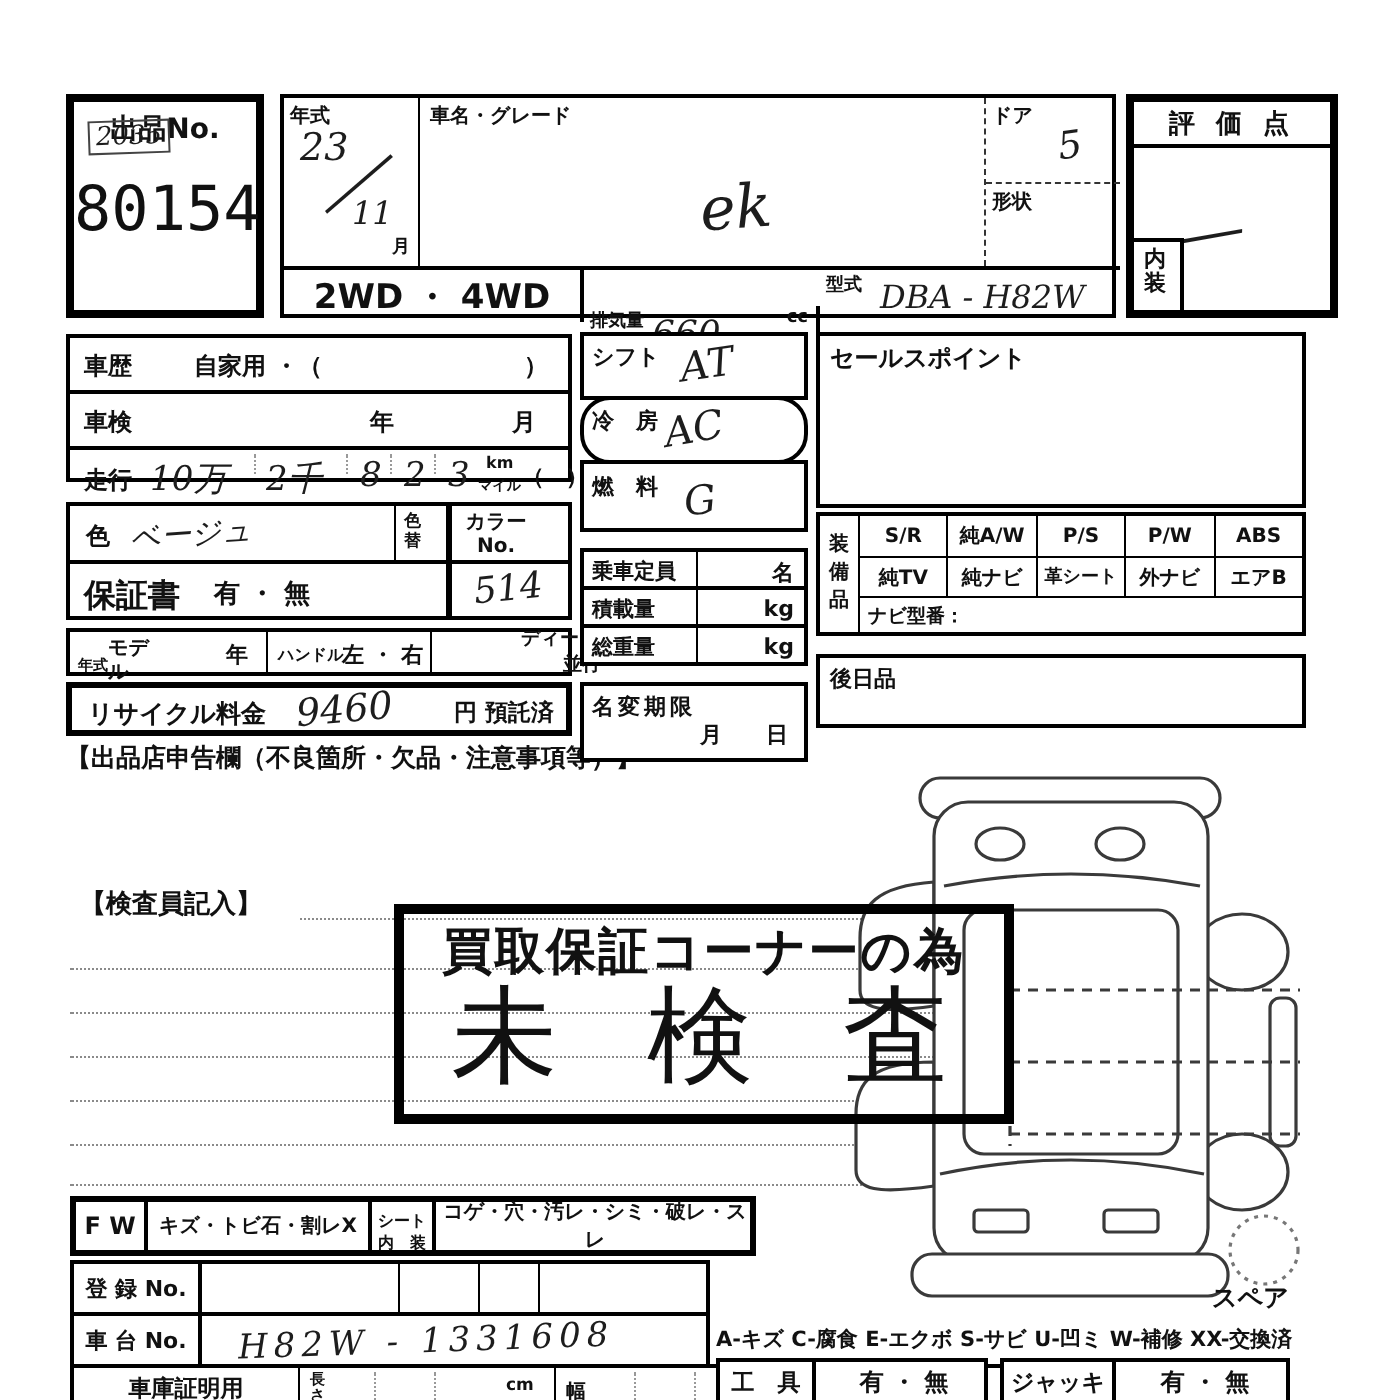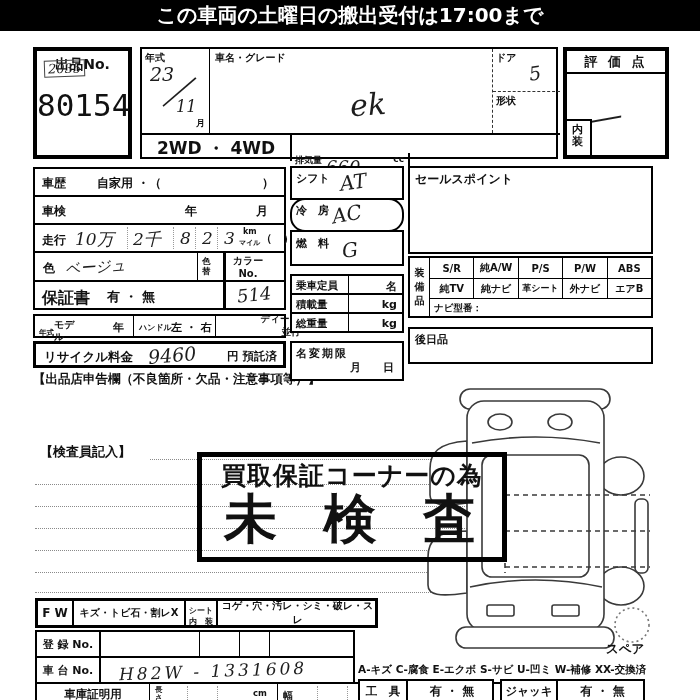--- a/index.html
+++ b/index.html
@@ -16,21 +16,20 @@
   .dot{border-top:1.5px dotted #8a8a8a;height:0;}
   .vline{position:absolute;top:0;bottom:0;border-left:1.5px solid #000;}
   .vdot{position:absolute;top:2px;bottom:2px;border-left:1px dotted #999;}
   svg{display:block;}
 </style>
 </head>
 <body>
 
 <div id="sheet">
 
-  <div class="abs ctr" style="left:0;top:0;width:700px;height:31px;background:#000;color:#fff;font-size:20px;font-weight:bold;">この車両の土曜日の搬出受付は17:00まで</div>
 
   <div class="abs bd4" style="left:33px;top:47px;width:99px;height:112px;">
     <div class="abs lab" style="left:0;top:5px;width:100%;text-align:center;font-size:14px;">出品No.</div>
     <div class="abs hw" style="left:7px;top:9px;padding:0 3px;border:1.5px solid #444;font-size:13px;transform:rotate(-2deg);background:transparent;">2035</div>
     <div class="abs" style="left:0;top:36px;width:100%;text-align:center;font-size:31px;font-family:'DejaVu Sans Mono','Liberation Mono',monospace;">80154</div>
   </div>
 
   <div class="abs bd" style="left:140px;top:47px;width:418px;height:112px;">
 
     <div class="abs" style="left:0;top:0;width:68px;height:84px;border-right:1.5px solid #000;">
@@ -51,20 +50,24 @@
       <span class="abs lab" style="left:3px;top:45px;font-size:10px;">形状</span>
     </div>
 
     <div class="abs" style="left:0;top:84px;width:418px;height:28px;border-top:2px solid #000;">
       <div class="abs ctr lab" style="left:0;top:0;width:150px;height:26px;border-right:2px solid #000;font-size:17px;">2WD ・ 4WD</div>
       <div class="abs" style="left:150px;top:0;width:118px;height:26px;border-right:2px solid #000;margin-top:18px;">
         <span class="abs lab" style="left:3px;top:1px;font-size:9px;">排気量</span>
         <span class="abs lab" style="right:4px;top:1px;font-size:9px;">cc</span>
         <span class="abs hw" style="left:34px;top:4px;font-size:18px;">660</span>
       </div>
+      <div class="abs" style="left:268px;top:0;width:150px;height:26px;">
+        <span class="abs lab" style="left:3px;top:1px;font-size:9px;">型式</span>
+        <span class="abs hw" style="left:30px;top:4px;font-size:16px;">DBA - H82W</span>
+      </div>
     </div>
   </div>
 
   <div class="abs bd4" style="left:563px;top:47px;width:106px;height:112px;">
     <div class="abs ctr lab" style="left:0;top:0;width:100%;height:23px;border-bottom:2px solid #000;font-size:13px;letter-spacing:3px;">評 価 点</div>
     <div class="abs hw" style="left:24px;top:48px;font-size:30px;transform:rotate(-10deg);">―</div>
     <div class="abs" style="left:0;bottom:0;width:25px;height:36px;border-top:2px solid #000;border-right:2px solid #000;">
       <span class="stack lab" style="width:13px;font-size:11px;margin:3px 0 0 5px;">内装</span>
     </div>
   </div>
@@ -72,21 +75,21 @@
   <div class="abs bd" style="left:33px;top:167px;width:253px;height:30px;">
     <span class="abs lab" style="left:7px;top:6px;font-size:12px;">車歴</span>
     <span class="abs lab" style="left:62px;top:6px;font-size:12px;">自家用 ・（</span>
     <span class="abs lab" style="right:10px;top:6px;font-size:12px;">）</span>
   </div>
   <div class="abs bd" style="left:33px;top:195px;width:253px;height:30px;">
     <span class="abs lab" style="left:7px;top:6px;font-size:12px;">車検</span>
     <span class="abs lab" style="left:150px;top:6px;font-size:12px;">年</span>
     <span class="abs lab" style="right:16px;top:6px;font-size:12px;">月</span>
   </div>
-  <div class="abs bd" style="left:33px;top:223px;width:253px;height:30px;">
+  <div class="abs bd" style="left:33px;top:223px;width:253px;height:18px;">
     <span class="abs lab" style="left:7px;top:7px;font-size:12px;">走行</span>
     <span class="abs hw" style="left:40px;top:3px;font-size:17px;">10万</span>
     <div class="vdot" style="left:92px;"></div>
     <span class="abs hw" style="left:98px;top:3px;font-size:17px;">2千</span>
     <div class="vdot" style="left:138px;"></div>
     <span class="abs hw" style="left:145px;top:3px;font-size:17px;">8</span>
     <div class="vdot" style="left:160px;"></div>
     <span class="abs hw" style="left:167px;top:3px;font-size:17px;">2</span>
     <div class="vdot" style="left:182px;"></div>
     <span class="abs hw" style="left:189px;top:3px;font-size:17px;">3</span>
@@ -215,21 +218,21 @@
       <rect x="77" y="222" width="27" height="11" rx="2"></rect>
       <rect x="142" y="222" width="27" height="11" rx="2"></rect>
       <rect x="46" y="244" width="158" height="21" rx="10"></rect>
       <circle cx="222" cy="242" r="17" fill="none" stroke="#777" stroke-dasharray="2 3"></circle>
     </g>
   </svg>
   <div class="abs lab" style="left:606px;top:641px;font-size:12.5px;z-index:2;">スペア</div>
 
   <div class="abs" style="left:197px;top:452px;width:310px;height:110px;border:5px solid #000;box-sizing:border-box;z-index:3;background:transparent;text-align:center;">
     <div style="font-size:25px;font-weight:900;letter-spacing:1px;margin-top:2px;">買取保証コーナーの為</div>
-    <div style="font-size:53px;font-weight:700;letter-spacing:14px;line-height:1.0;margin-left:10px;">未 検 査</div>
+    <div style="font-size:53px;font-weight:400;letter-spacing:14px;line-height:1.0;margin-left:10px;">未 検 査</div>
   </div>
 
   <div class="abs bd3" style="left:35px;top:598px;width:343px;height:30px;z-index:2;">
     <div class="abs ctr lab" style="left:0;top:0;width:36px;height:100%;border-right:2px solid #000;font-size:12px;">F W</div>
     <div class="abs ctr lab" style="left:36px;top:0;width:112px;height:100%;border-right:2px solid #000;font-size:10px;">キズ・トビ石・割レX</div>
     <div class="abs" style="left:148px;top:0;width:32px;height:100%;border-right:2px solid #000;">
       <div class="lab" style="font-size:8px;text-align:center;margin-top:4px;">シート</div>
       <div class="lab" style="font-size:8px;text-align:center;">内　装</div>
     </div>
     <div class="abs ctr lab" style="left:180px;top:0;width:159px;height:100%;font-size:10px;">コゲ・穴・汚レ・シミ・破レ・スレ</div>

